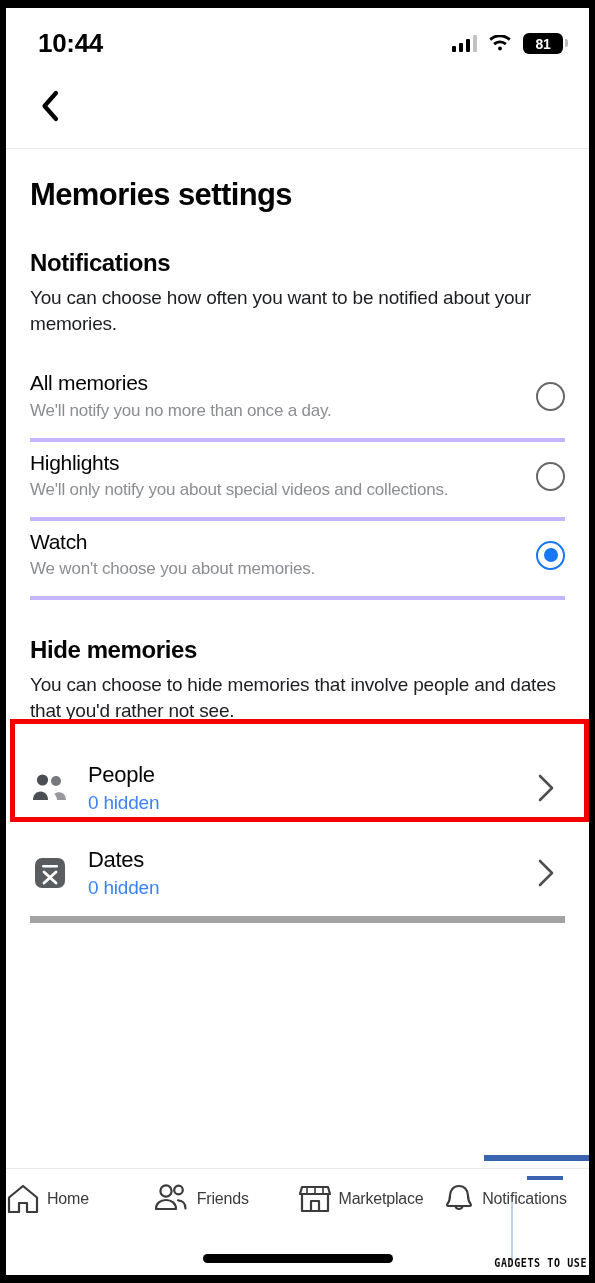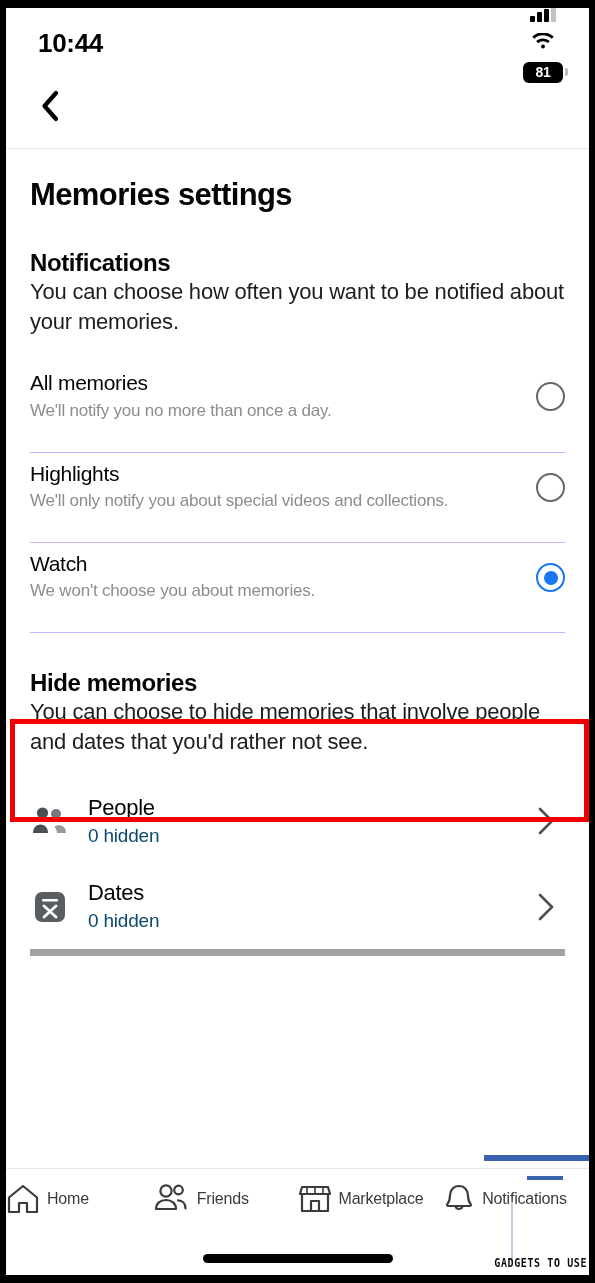--- a/index.html
+++ b/index.html
@@ -28,21 +28,21 @@
     align-items: center;
     justify-content: space-between;
     padding: 15px 26px 0 32px;
   }
   .status-time {
     font-size: 26px;
     font-weight: 600;
     color: #000;
     letter-spacing: -0.3px;
   }
-  .status-icons { display: flex; align-items: center; gap: 11px; flex-direction: column; }
+  .status-icons { display: flex; align-items: center; gap: 11px; }
   .signal { display: flex; align-items: flex-end; gap: 2.5px; height: 17px; }
   .signal i { display:block; width: 4.5px; background: #000; border-radius: 1px; }
   .signal i:nth-child(1){ height: 6px; }
   .signal i:nth-child(2){ height: 9.5px; }
   .signal i:nth-child(3){ height: 13px; }
   .signal i:nth-child(4){ height: 17px; background:#c2c2c2; }
   .wifi { width: 24px; height: 18px; }
   .battery {
     position: relative;
     display: flex; align-items: center; justify-content: center;
@@ -80,30 +80,30 @@
     font-size: 31px; font-weight: 700; color: #050505;
     letter-spacing: -0.6px;
     margin-top: 28px;
   }
   .section-title {
     font-size: 24px; font-weight: 700; color: #050505;
     letter-spacing: -0.4px;
     margin-top: 36px;
   }
   .section-desc {
-    font-size: 22px; color: #1c1e21; line-height: 1.35;
-    margin-top: 0; letter-spacing: -0.2px;
+    font-size: 19px; color: #1c1e21; line-height: 1.35;
+    margin-top: 8px; letter-spacing: -0.2px;
   }
 
   .option-list { margin-top: 26px; }
   .option-row {
     display: flex; align-items: flex-start;
     justify-content: space-between;
-    padding: 8px 0 30px 0;
-    border-bottom: 1px solid #c4b5fd;
+    padding: 8px 0 16px 0;
+    border-bottom: 4px solid #c4b5fd;
     cursor: pointer;
   }
   .option-text { flex: 1; padding-right: 18px; }
   .option-label {
     font-size: 21px; color: #050505; letter-spacing: -0.3px;
     line-height: 1.25;
   }
   .option-sub {
     font-size: 17px; color: #8a8d91; letter-spacing: -0.2px;
     line-height: 1.3; margin-top: 3px;
@@ -140,21 +140,21 @@
   .hide-icon {
     width: 40px; height: 40px; flex: 0 0 auto;
     display: flex; align-items: center; justify-content: center;
     margin-right: 18px;
   }
   .hide-text { flex: 1; }
   .hide-label {
     font-size: 22px; color: #050505; letter-spacing: -0.3px; line-height: 1.2;
   }
   .hide-sub {
-    font-size: 19px; color: #0c4a6e; letter-spacing: -0.2px;
+    font-size: 19px; color: #3b82f6; letter-spacing: -0.2px;
     margin-top: 4px; line-height: 1.2;
   }
   .chevron { flex: 0 0 auto; width: 22px; height: 30px; margin-right: 8px; }
 
   
   .highlight-box {
     position: absolute;
     left: 4px; right: -18px;
     top: 711px;
     width: 579px; height: 103px;

